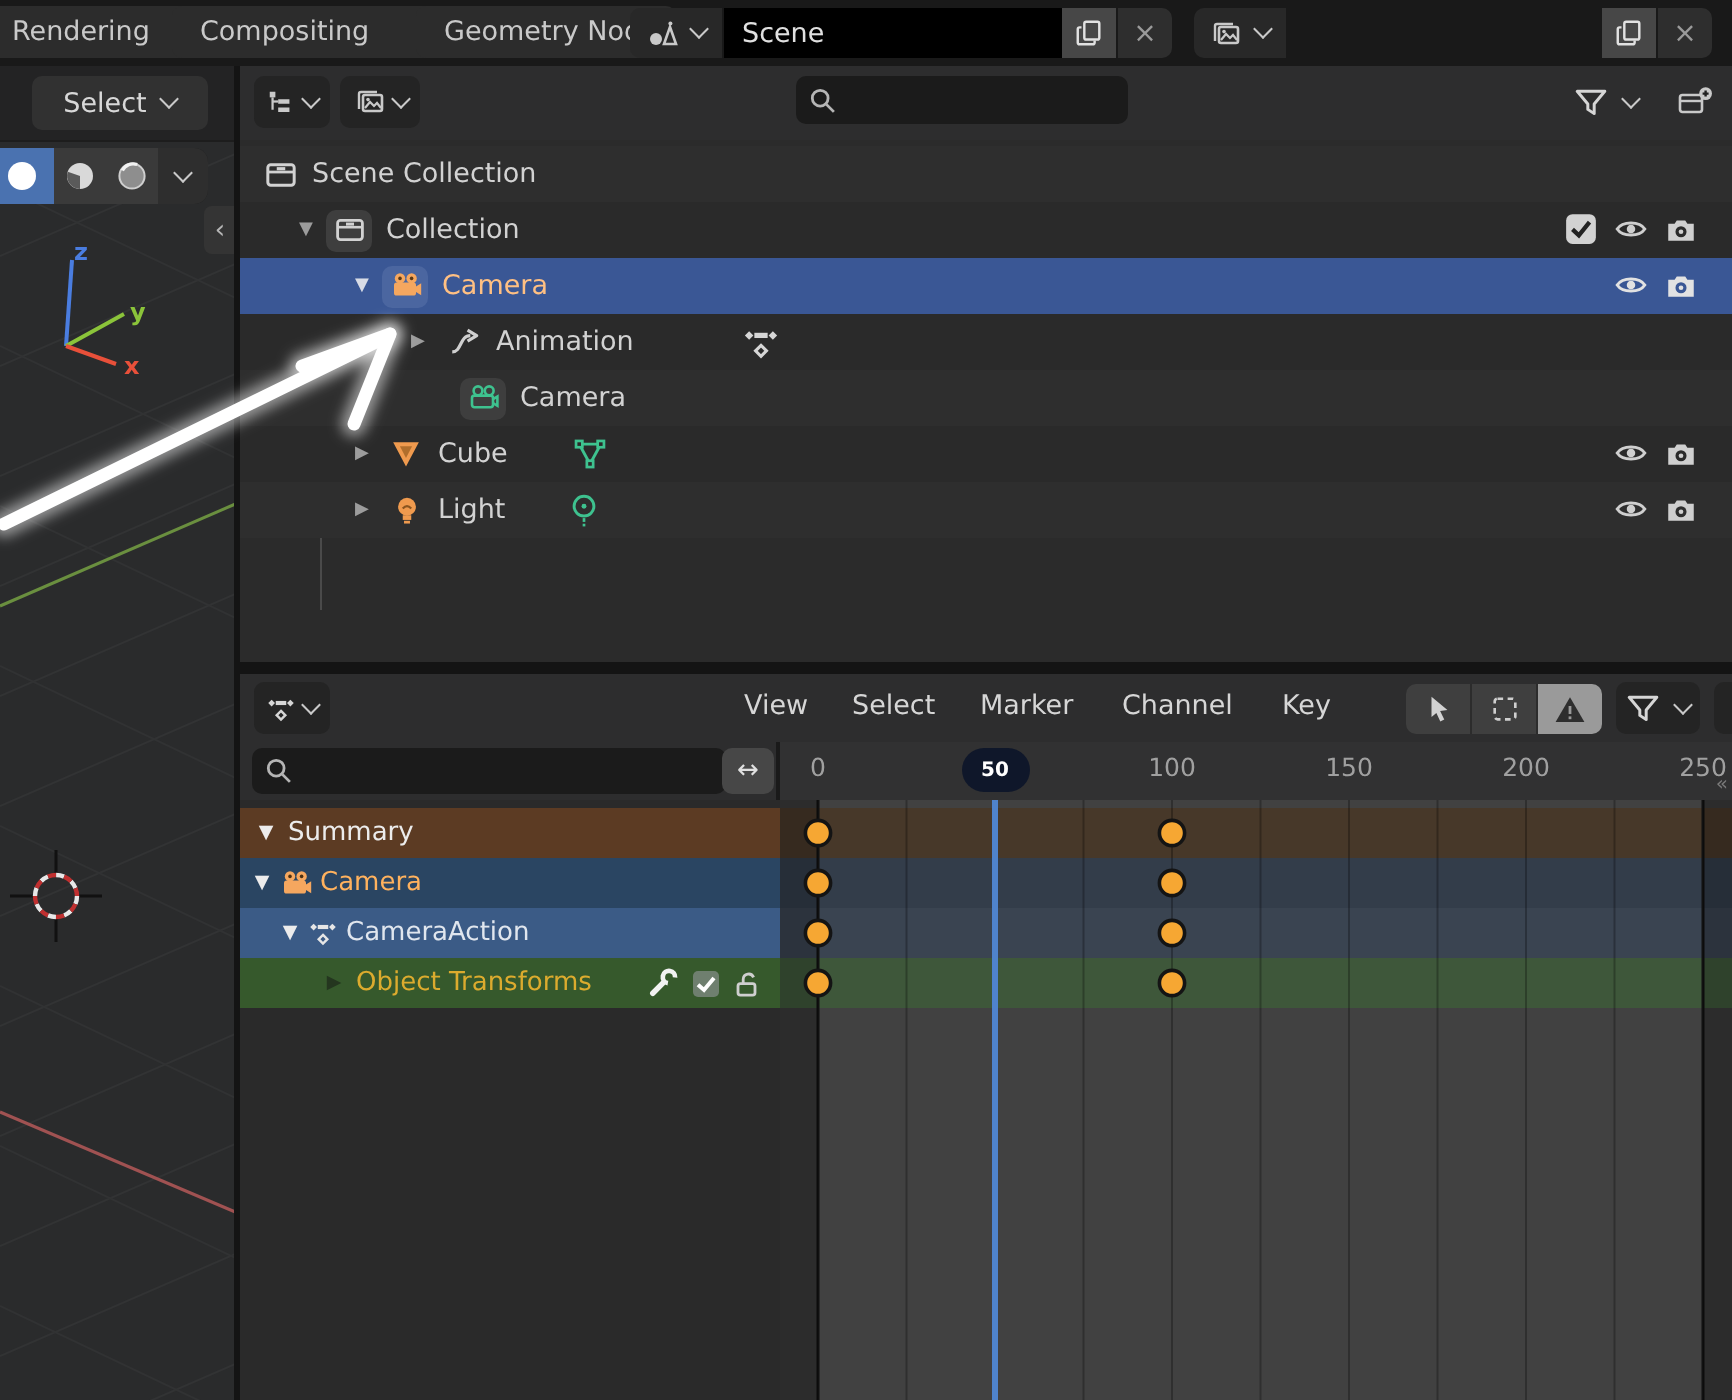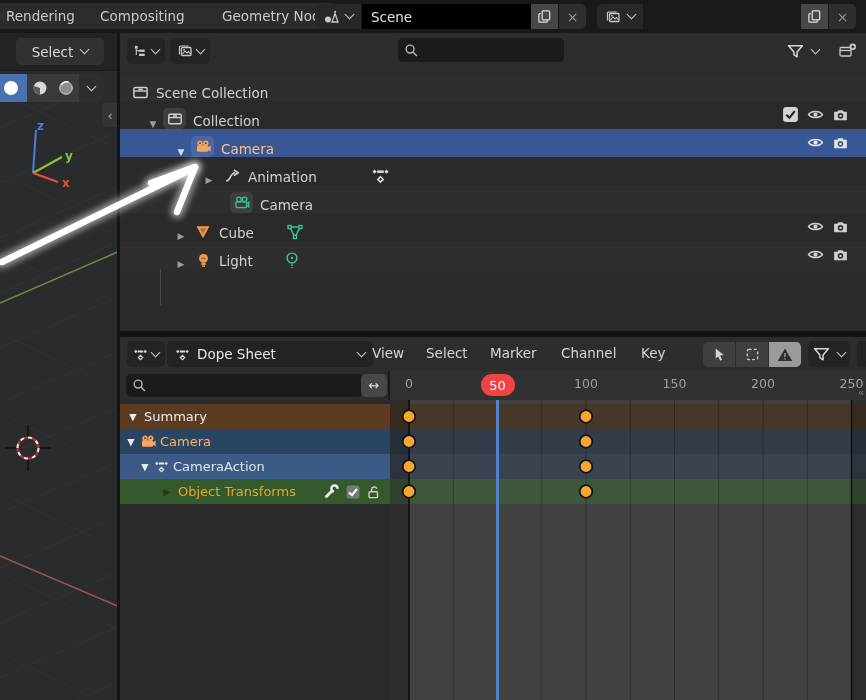--- a/index.html
+++ b/index.html
@@ -25,21 +25,21 @@
   #shading-group{position:absolute;left:-6px;top:41px;height:28px;width:110px;background:#1f1f1f;border-radius:0 7px 7px 0;display:flex;align-items:center;}
   .shbtn{height:28px;display:flex;align-items:center;justify-content:center;}
   #collapse-tab{position:absolute;left:102px;top:70px;width:16px;height:24px;background:#343434;border-radius:4px 0 0 4px;
     display:flex;align-items:center;justify-content:center;color:#b5b5b5;font-size:13px;}
   
   #outliner{left:120px;top:33px;width:746px;height:298px;background:#2b2b2b;overflow:hidden;}
   #ol-header{position:absolute;left:0;top:0;width:746px;height:37px;background:#2d2d2e;}
   .hbtn{position:absolute;top:5px;height:26px;background:#242424;border-radius:5px;display:flex;align-items:center;justify-content:center;gap:3px;}
   .searchbox{position:absolute;background:#1b1b1b;border-radius:5px;display:flex;align-items:center;padding-left:6px;}
   #otree{position:absolute;left:0;top:37px;width:746px;height:261px;}
-  .orow{position:absolute;left:0;width:746px;height:28px;display:flex;align-items:flex-end;}
+  .orow{position:absolute;left:0;width:746px;height:28px;display:flex;align-items:center;}
   .olabel{font-size:13.5px;color:#d2d2d2;margin-left:7px;white-space:nowrap;}
   .disc{font-size:9px;color:#9c9c9c;width:14px;text-align:center;flex:0 0 auto;}
   .chip{display:flex;align-items:center;justify-content:center;width:23px;height:21px;background:#3e3e3e;border-radius:5px;flex:0 0 auto;}
   .oright{position:absolute;top:5px;display:flex;gap:8px;align-items:center;}
   .guide{position:absolute;width:1px;background:#4a4a4a;}
   
   #sep-h{left:120px;top:331px;width:746px;height:6px;background:#141414;}
   #sep-v{left:117px;top:33px;width:3px;height:667px;background:#141414;}
   #dopesheet{left:120px;top:337px;width:746px;height:363px;background:#2a2a2a;overflow:hidden;}
   #ds-header{position:absolute;left:0;top:0;width:746px;height:34px;background:#2d2d2e;}
@@ -397,30 +397,20 @@
     <div id="ds-header">
       <div class="hbtn" style="left:7px;width:38px;top:4px;">
         <svg width="15" height="15" viewBox="0 0 16 16">
             <path d="M3,3 l1.8,1.8 -1.8,1.8 -1.8,-1.8 z" fill="#d6d6d6"></path>
             <rect x="5.2" y="3.7" width="5.6" height="2.2" fill="#d6d6d6"></rect>
             <path d="M13,3 l1.8,1.8 -1.8,1.8 -1.8,-1.8 z" fill="#d6d6d6"></path>
             <path d="M8,9 l2.3,2.3 -2.3,2.3 -2.3,-2.3 z" fill="none" stroke="#d6d6d6" stroke-width="1.3"></path>
           </svg>
         <span class="chev" style="margin-left:1px;"></span>
       </div>
-      <div id="mode-dd">
-        <svg width="15" height="15" viewBox="0 0 16 16">
-            <path d="M3,3 l1.8,1.8 -1.8,1.8 -1.8,-1.8 z" fill="#d6d6d6"></path>
-            <rect x="5.2" y="3.7" width="5.6" height="2.2" fill="#d6d6d6"></rect>
-            <path d="M13,3 l1.8,1.8 -1.8,1.8 -1.8,-1.8 z" fill="#d6d6d6"></path>
-            <path d="M8,9 l2.3,2.3 -2.3,2.3 -2.3,-2.3 z" fill="none" stroke="#d6d6d6" stroke-width="1.3"></path>
-          </svg>
-        <span style="flex:1;">Dope Sheet</span>
-        <span class="chev"></span>
-      </div>
       <span class="dsmenu" style="left:252px;text-align:right;">View</span>
       <span class="dsmenu" style="left:306px;">Select</span>
       <span class="dsmenu" style="left:370px;">Marker</span>
       <span class="dsmenu" style="left:441px;">Channel</span>
       <span class="dsmenu" style="left:521px;">Key</span>
 
       <div class="abs row" style="left:583px;top:5px;height:25px;">
         <div class="row" style="width:32px;height:25px;background:#3f3f3f;border-radius:5px 0 0 5px;justify-content:center;">
           <svg width="15" height="15" viewBox="0 0 16 16">
               <path d="M4,1.5 L12.5,8.5 L8.6,9.1 L10.8,13.6 L8.7,14.6 L6.6,10.1 L4,12.2 Z" fill="#d2d2d2"></path>
@@ -458,21 +448,21 @@
             <line x1="9.8" y1="9.8" x2="13.8" y2="13.8" stroke="#b5b5b5" stroke-width="1.5"></line>
           </svg>
       </div>
       <div class="abs row" style="left:241px;top:3px;width:26px;height:23px;background:#474747;border-radius:5px;justify-content:center;color:#e0e0e0;font-size:13px;">
         <span>↔</span>
       </div>
     </div>
 
     <div id="ruler">
         <span class="tick-label" style="left: -1px;">0</span>
-        <div style="position: absolute; top: 3px; width: 34px; height: 22px; border-radius: 11px; background: #ef4444; color: rgb(255, 255, 255); font-size: 13px; display: flex; align-items: center; justify-content: center; left: 90.5px;">50</div>
+        <div style="position: absolute; top: 3px; width: 34px; height: 22px; border-radius: 11px; background: #0f172a; color: rgb(255, 255, 255); font-size: 10px; display: flex; align-items: center; justify-content: center; left: 90.5px; font-weight: bold;">50</div>
         <span class="tick-label" style="left: 176px;">100</span>
         <span class="tick-label" style="left: 264.5px;">150</span>
         <span class="tick-label" style="left: 353px;">200</span>
         <span class="tick-label" style="left: 441.5px;">250</span>
         <span style="position: absolute; right: 2px; top: 16px; color: rgb(122, 122, 122); font-size: 10px;">«</span>
       </div>
     <div id="ns-sep"></div>
 
     <div id="chn-names">
       <div class="chrow" style="top: 4px; background: rgb(92, 59, 35); color: rgb(236, 236, 236);">

